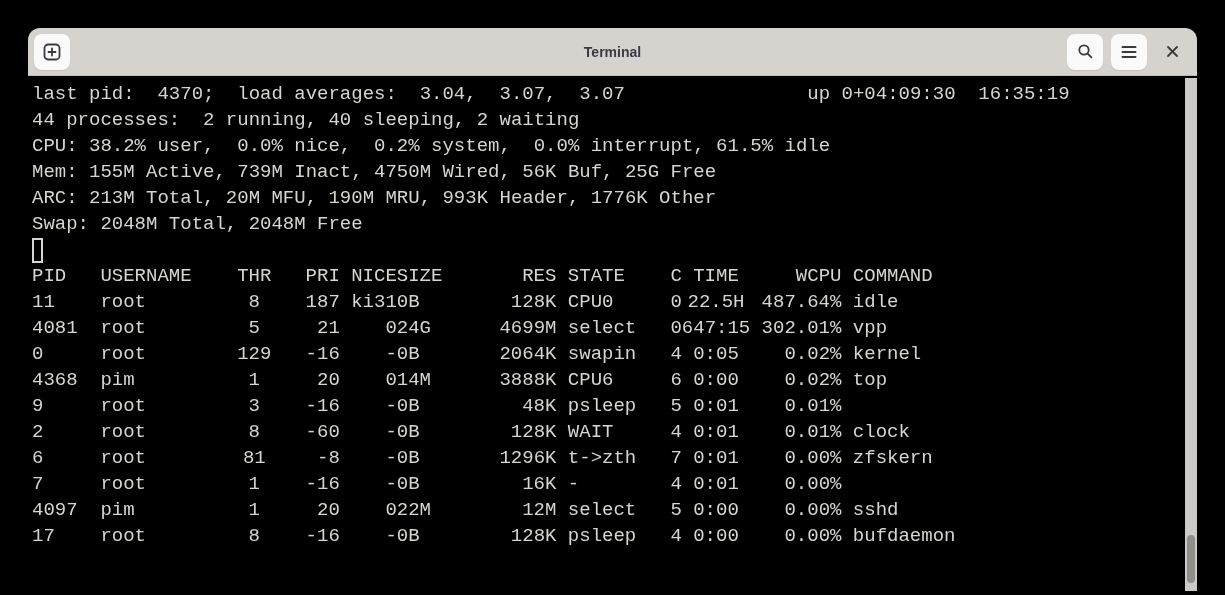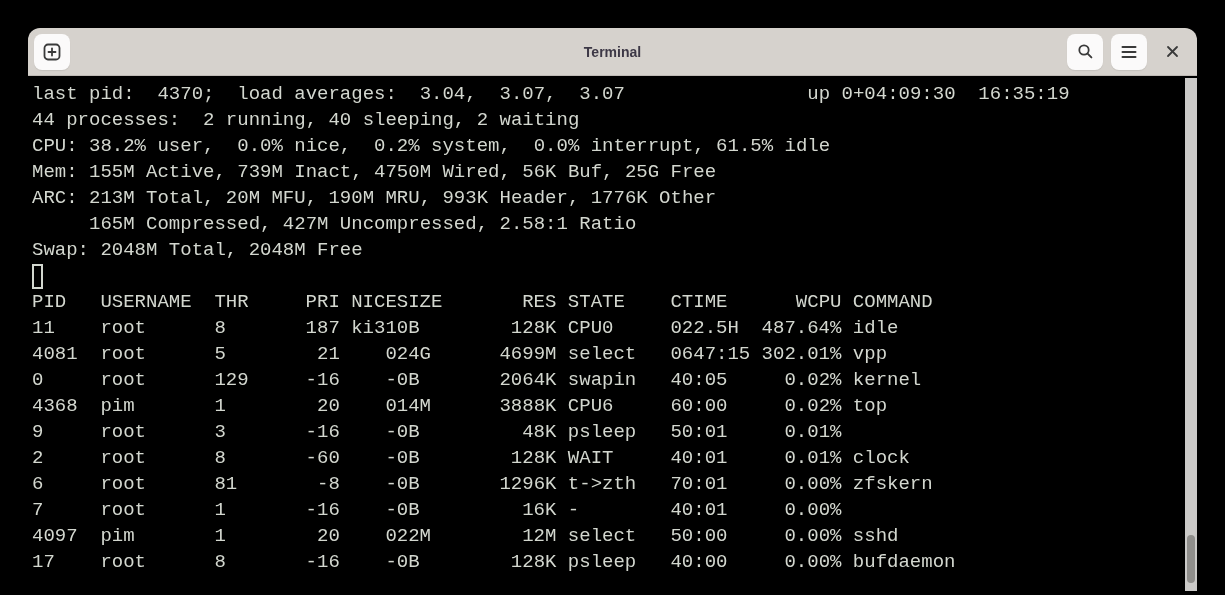--- a/index.html
+++ b/index.html
@@ -25,28 +25,28 @@
   .title{position:absolute;left:0;right:0;text-align:center;font-size:14px;font-weight:bold;
     color:var(--title-color);pointer-events:none}
   .terminal{position:absolute;top:49px;left:0;right:0;bottom:0;background:var(--terminal-bg);
     color:var(--terminal-fg);font-family:Liberation Mono, monospace;
     font-size:19px;line-height:26px;padding:4px 0 0 4px;cursor:text}
   .line{white-space:pre;height:26px}
   .row{display:flex}
   .c{display:inline-block;white-space:pre}
   .c0{width:5ch;text-align:left}
   .c1{width:10ch;margin-left:1ch}
-  .c2{width:7ch;text-align:left}
+  .c2{width:7ch;text-align:center}
   .c3{width:4ch;text-align:right}
   .c4{width:5ch;text-align:right}
   .c5{width:7ch;text-align:left}
   .c6{width:7ch;text-align:right}
   .c7{width:6ch;margin-left:1ch}
   .c8{width:4ch;text-align:right}
-  .c9{width:6ch;text-align:left}
+  .c9{width:6ch;text-align:center}
   .c10{width:8ch;text-align:right}
   .c11{margin-left:1ch}
   .cursor{display:inline-block;width:1ch;height:25px;border:2px solid var(--terminal-fg);margin-top:1px}
   .sb-track{position:absolute;top:1px;right:0;width:12px;bottom:14px;background:var(--scrollbar-track)}
   .sb-thumb{position:absolute;right:2px;bottom:8px;width:8px;height:48px;border-radius:4px;
     background:var(--scrollbar-thumb)}
   svg{display:block}
 </style>
 </head>
 <body>
@@ -96,21 +96,20 @@
       </div>
     </div>
 
     <div class="terminal">
       <div id="summary">
           <div class="line">last pid:  4370;  load averages:  3.04,  3.07,  3.07                up 0+04:09:30  16:35:19</div>
           <div class="line">44 processes:  2 running, 40 sleeping, 2 waiting</div>
           <div class="line">CPU: 38.2% user,  0.0% nice,  0.2% system,  0.0% interrupt, 61.5% idle</div>
           <div class="line">Mem: 155M Active, 739M Inact, 4750M Wired, 56K Buf, 25G Free</div>
           <div class="line">ARC: 213M Total, 20M MFU, 190M MRU, 993K Header, 1776K Other</div>
-          <div class="line">     165M Compressed, 427M Uncompressed, 2.58:1 Ratio</div>
           <div class="line">Swap: 2048M Total, 2048M Free</div>
         </div>
       <div class="line"><span class="cursor"></span></div>
       <div class="line row" id="table-header"><span class="c c0">PID</span><span class="c c1">USERNAME</span><span class="c c2">THR</span><span class="c c3">PRI</span><span class="c c4">NICE</span><span class="c c5">SIZE</span><span class="c c6">RES</span><span class="c c7">STATE</span><span class="c c8">C</span><span class="c c9">TIME</span><span class="c c10">WCPU</span><span class="c c11">COMMAND</span></div>
       <div id="table-rows">
           <div class="line row"><span class="c c0">11</span><span class="c c1">root</span><span class="c c2">8</span><span class="c c3">187</span><span class="c c4">ki31</span><span class="c c5">0B</span><span class="c c6">128K</span><span class="c c7">CPU0</span><span class="c c8">0</span><span class="c c9">22.5H</span><span class="c c10">487.64%</span><span class="c c11">idle</span></div>
           <div class="line row"><span class="c c0">4081</span><span class="c c1">root</span><span class="c c2">5</span><span class="c c3">21</span><span class="c c4">0</span><span class="c c5">24G</span><span class="c c6">4699M</span><span class="c c7">select</span><span class="c c8">0</span><span class="c c9">647:15</span><span class="c c10">302.01%</span><span class="c c11">vpp</span></div>
           <div class="line row"><span class="c c0">0</span><span class="c c1">root</span><span class="c c2">129</span><span class="c c3">-16</span><span class="c c4">-</span><span class="c c5">0B</span><span class="c c6">2064K</span><span class="c c7">swapin</span><span class="c c8">4</span><span class="c c9">0:05</span><span class="c c10">0.02%</span><span class="c c11">kernel</span></div>
           <div class="line row"><span class="c c0">4368</span><span class="c c1">pim</span><span class="c c2">1</span><span class="c c3">20</span><span class="c c4">0</span><span class="c c5">14M</span><span class="c c6">3888K</span><span class="c c7">CPU6</span><span class="c c8">6</span><span class="c c9">0:00</span><span class="c c10">0.02%</span><span class="c c11">top</span></div>
           <div class="line row"><span class="c c0">9</span><span class="c c1">root</span><span class="c c2">3</span><span class="c c3">-16</span><span class="c c4">-</span><span class="c c5">0B</span><span class="c c6">48K</span><span class="c c7">psleep</span><span class="c c8">5</span><span class="c c9">0:01</span><span class="c c10">0.01%</span></div>

